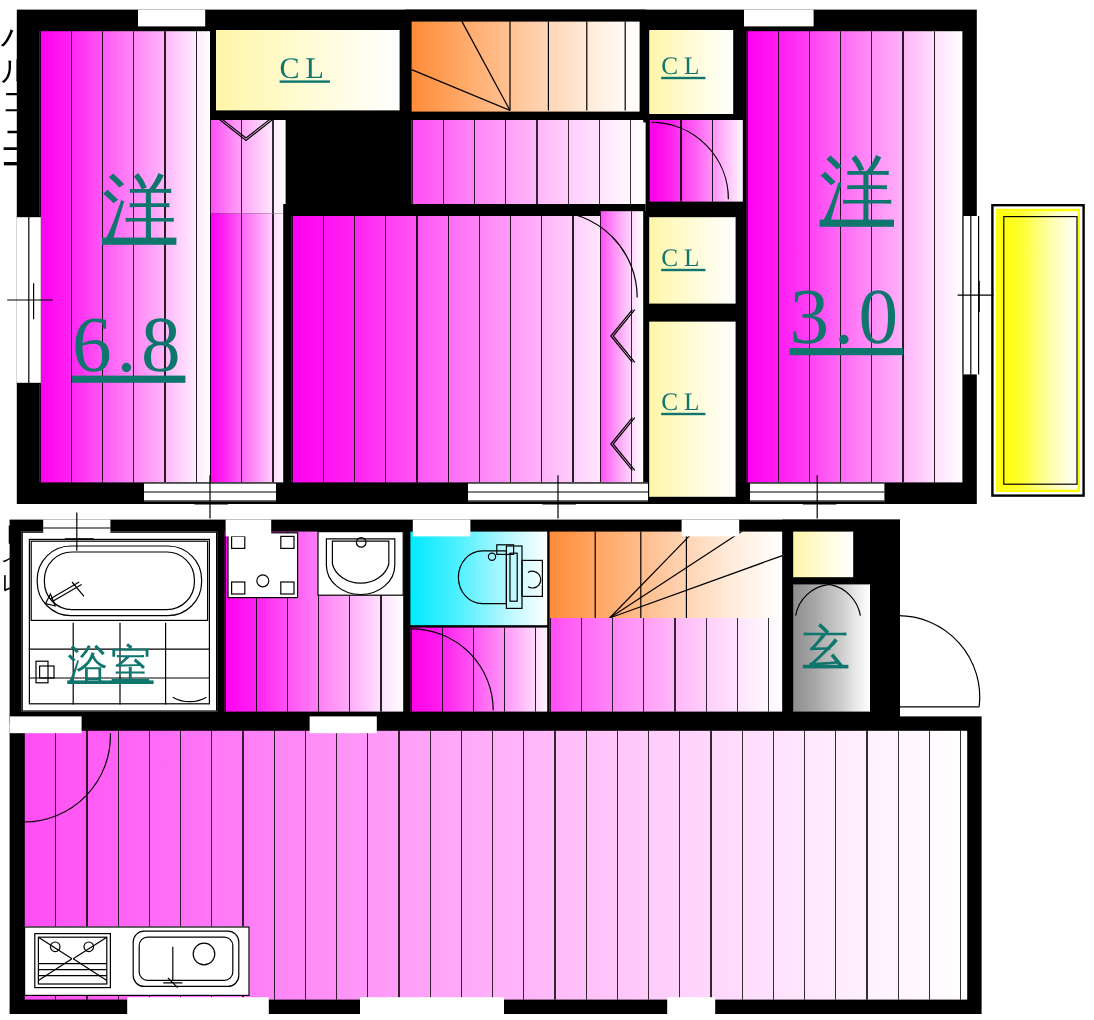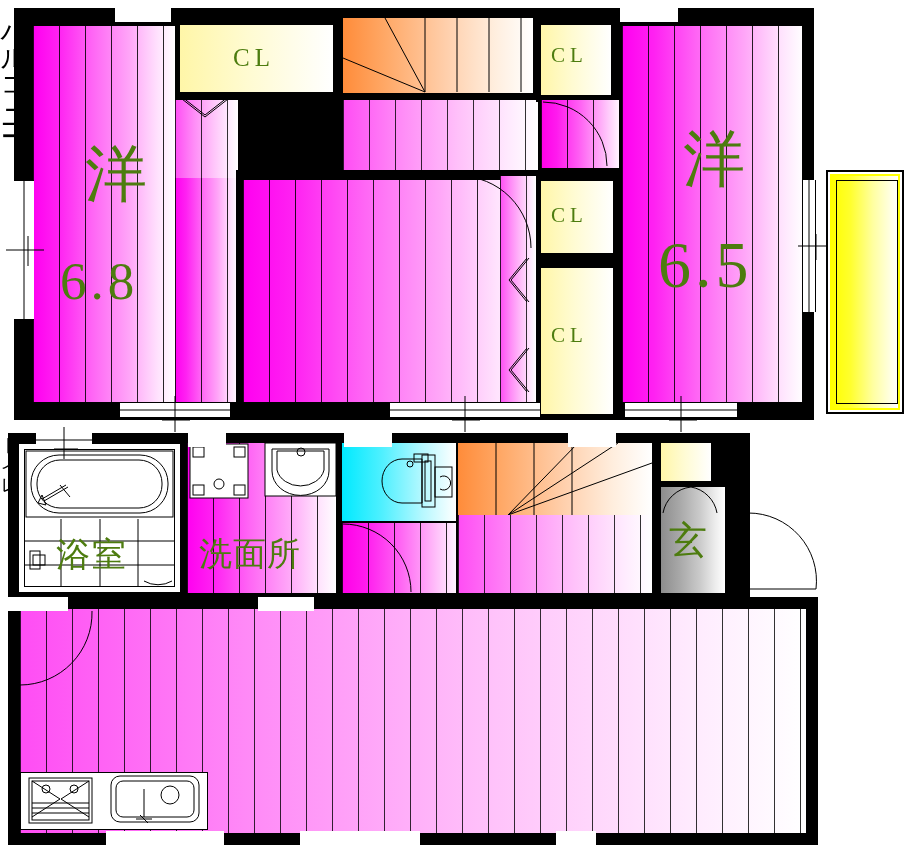--- a/index.html
+++ b/index.html
@@ -37,22 +37,23 @@
   }
   .genkan{
     background-image:linear-gradient(to right,#8d8d8d 0%,#a9a9a9 30%,#cccccc 62%,#ededed 85%,#ffffff 100%);
   }
   .toilet{
     background-image:linear-gradient(to right,#00eaff 0%,#4ff0ff 35%,#b4f8ff 70%,#ffffff 100%);
   }
   .white{background:#fff;}
 
   .label{
-    position:absolute;color:#4d7c0f;line-height:1;white-space:nowrap;
+    position:absolute;color:#0f766e;line-height:1;white-space:nowrap;
     font-family:"Liberation Serif", serif;
+    text-decoration:underline;
   }
   .vlabel{
     writing-mode:vertical-rl;text-orientation:upright;white-space:nowrap;
     font-family:"Liberation Serif", serif;color:#000;line-height:1.05;
   }
   .cllabel{font-size:25px;letter-spacing:5px;font-family:"Liberation Serif",serif;}
   svg{position:absolute;overflow:visible;}
   .ln{stroke:#000;fill:none;}
 </style>
 </head>
@@ -62,21 +63,21 @@
 
   <div class="abs" style="left:0;top:0;width:912px;height:425px;">
 
     <div class="abs wall" style="left:14px;top:8px;width:800px;height:412px;"></div>
 
     <div class="abs floor" style="left:33px;top:26px;width:142px;height:376px;"></div>
 
     <div class="abs floor-lite" style="left:175px;top:100px;width:63px;height:78px;"></div>
     <div class="abs floor" style="left:175px;top:178px;width:63px;height:224px;"></div>
     <div class="label" style="left:85px;top:143px;font-size:62px;">洋</div>
-    <div class="label" style="left:60px;top:255px;font-size:53px;letter-spacing:4px;">6.8</div>
+    <div class="label" style="left:60px;top:255px;font-size:66px;letter-spacing:4px;">6.8</div>
 
     <div class="abs wall" style="left:175px;top:20px;width:163px;height:80px;"></div>
     <div class="abs cl" style="left:180px;top:25px;width:153px;height:67px;"></div>
     <div class="cllabel label" style="left:233px;top:45px;">CL</div>
 
     <svg style="left:180px;top:97px;width:155px;height:22px;">
       <path class="ln" d="M2,0 L25,18 L48,0"></path>
         <path class="ln" d="M2,2 L25,20 L48,2"></path>
       <path class="ln" d="M100,0 L122,18 L146,0"></path>
         <path class="ln" d="M100,2 L122,20 L146,2"></path>
@@ -134,21 +135,21 @@
       <path class="ln" d="M22,90 L4,112 L22,134"></path>
         <path class="ln" d="M24,90 L6,112 L24,134"></path>
     </svg>
 
     <svg style="left:614px;top:228px;width:36px;height:24px;">
       <path class="ln" fill="#fff" d="M0,0 L34,11 L0,22 Z"></path>
     </svg>
 
     <div class="abs floor" style="left:622px;top:26px;width:180px;height:376px;"></div>
     <div class="label" style="left:683px;top:128px;font-size:62px;">洋</div>
-    <div class="label" style="left:658px;top:232px;font-size:66px;letter-spacing:4px;">6.5</div>
+    <div class="label" style="left:658px;top:232px;font-size:66px;letter-spacing:4px;">3.0</div>
 
     <div class="abs" style="left:826px;top:170px;width:78px;height:244px;border:2px solid #000;background:#fff;"></div>
     <div class="abs balcony" style="left:830px;top:174px;width:70px;height:236px;border:2px solid #ffff00;"></div>
     <div class="abs" style="left:836px;top:180px;width:62px;height:224px;border:1px solid #000;"></div>
     <div class="vlabel" style="left:848px;top:198px;font-size:27px;">バルコニー</div>
 
     <div class="abs whitegap" style="left:14px;top:180px;width:20px;height:140px;border-top:1px solid #000;border-bottom:1px solid #000;"></div>
     <svg style="left:14px;top:180px;width:20px;height:140px;">
       <line class="ln" x1="10" y1="0" x2="10" y2="140"></line>
       <line class="ln" x1="-8" y1="70" x2="30" y2="70"></line>
@@ -220,21 +221,20 @@
       <rect class="ln" x="4" y="42" width="11" height="10" fill="#fff"></rect>
       <rect class="ln" x="45" y="42" width="11" height="10" fill="#fff"></rect>
       <circle class="ln" cx="30" cy="41" r="5" fill="#fff"></circle>
     </svg>
     <svg style="left:265px;top:18px;width:71px;height:55px;">
       <rect x="0" y="0" width="71" height="53" fill="#fff" stroke="#000"></rect>
       <path class="ln" d="M7,6 L64,6 L64,28 A28,24 0 0 1 7,28 Z" fill="#fff"></path>
       <path class="ln" d="M12,8 L59,8 L59,27 A24,20 0 0 1 12,27 Z" fill="#fff"></path>
       <circle class="ln" cx="36" cy="9" r="4" fill="#fff"></circle>
     </svg>
-    <div class="label" style="left:199px;top:113px;font-size:33px;letter-spacing:1px;">洗面所</div>
 
     <div class="abs toilet" style="left:342px;top:18px;width:114px;height:78px;"></div>
     <div class="vlabel" style="left:357px;top:26px;font-size:18px;">トイレ</div>
     <svg style="left:378px;top:24px;width:76px;height:64px;">
       <path class="ln" d="M4,32 A20,22 0 0 1 24,10 L44,10 L44,54 L24,54 A20,22 0 0 1 4,32 Z" fill="#fff"></path>
       <rect class="ln" x="44" y="6" width="13" height="52" fill="#fff"></rect>
       <rect class="ln" x="47" y="12" width="6" height="40" fill="#fff"></rect>
       <rect class="ln" x="57" y="18" width="17" height="30" fill="#fff"></rect>
       <path class="ln" d="M62,28 A7,7 0 1 1 62,40"></path>
       <rect class="ln" x="36" y="5" width="14" height="8" fill="#fff"></rect>

